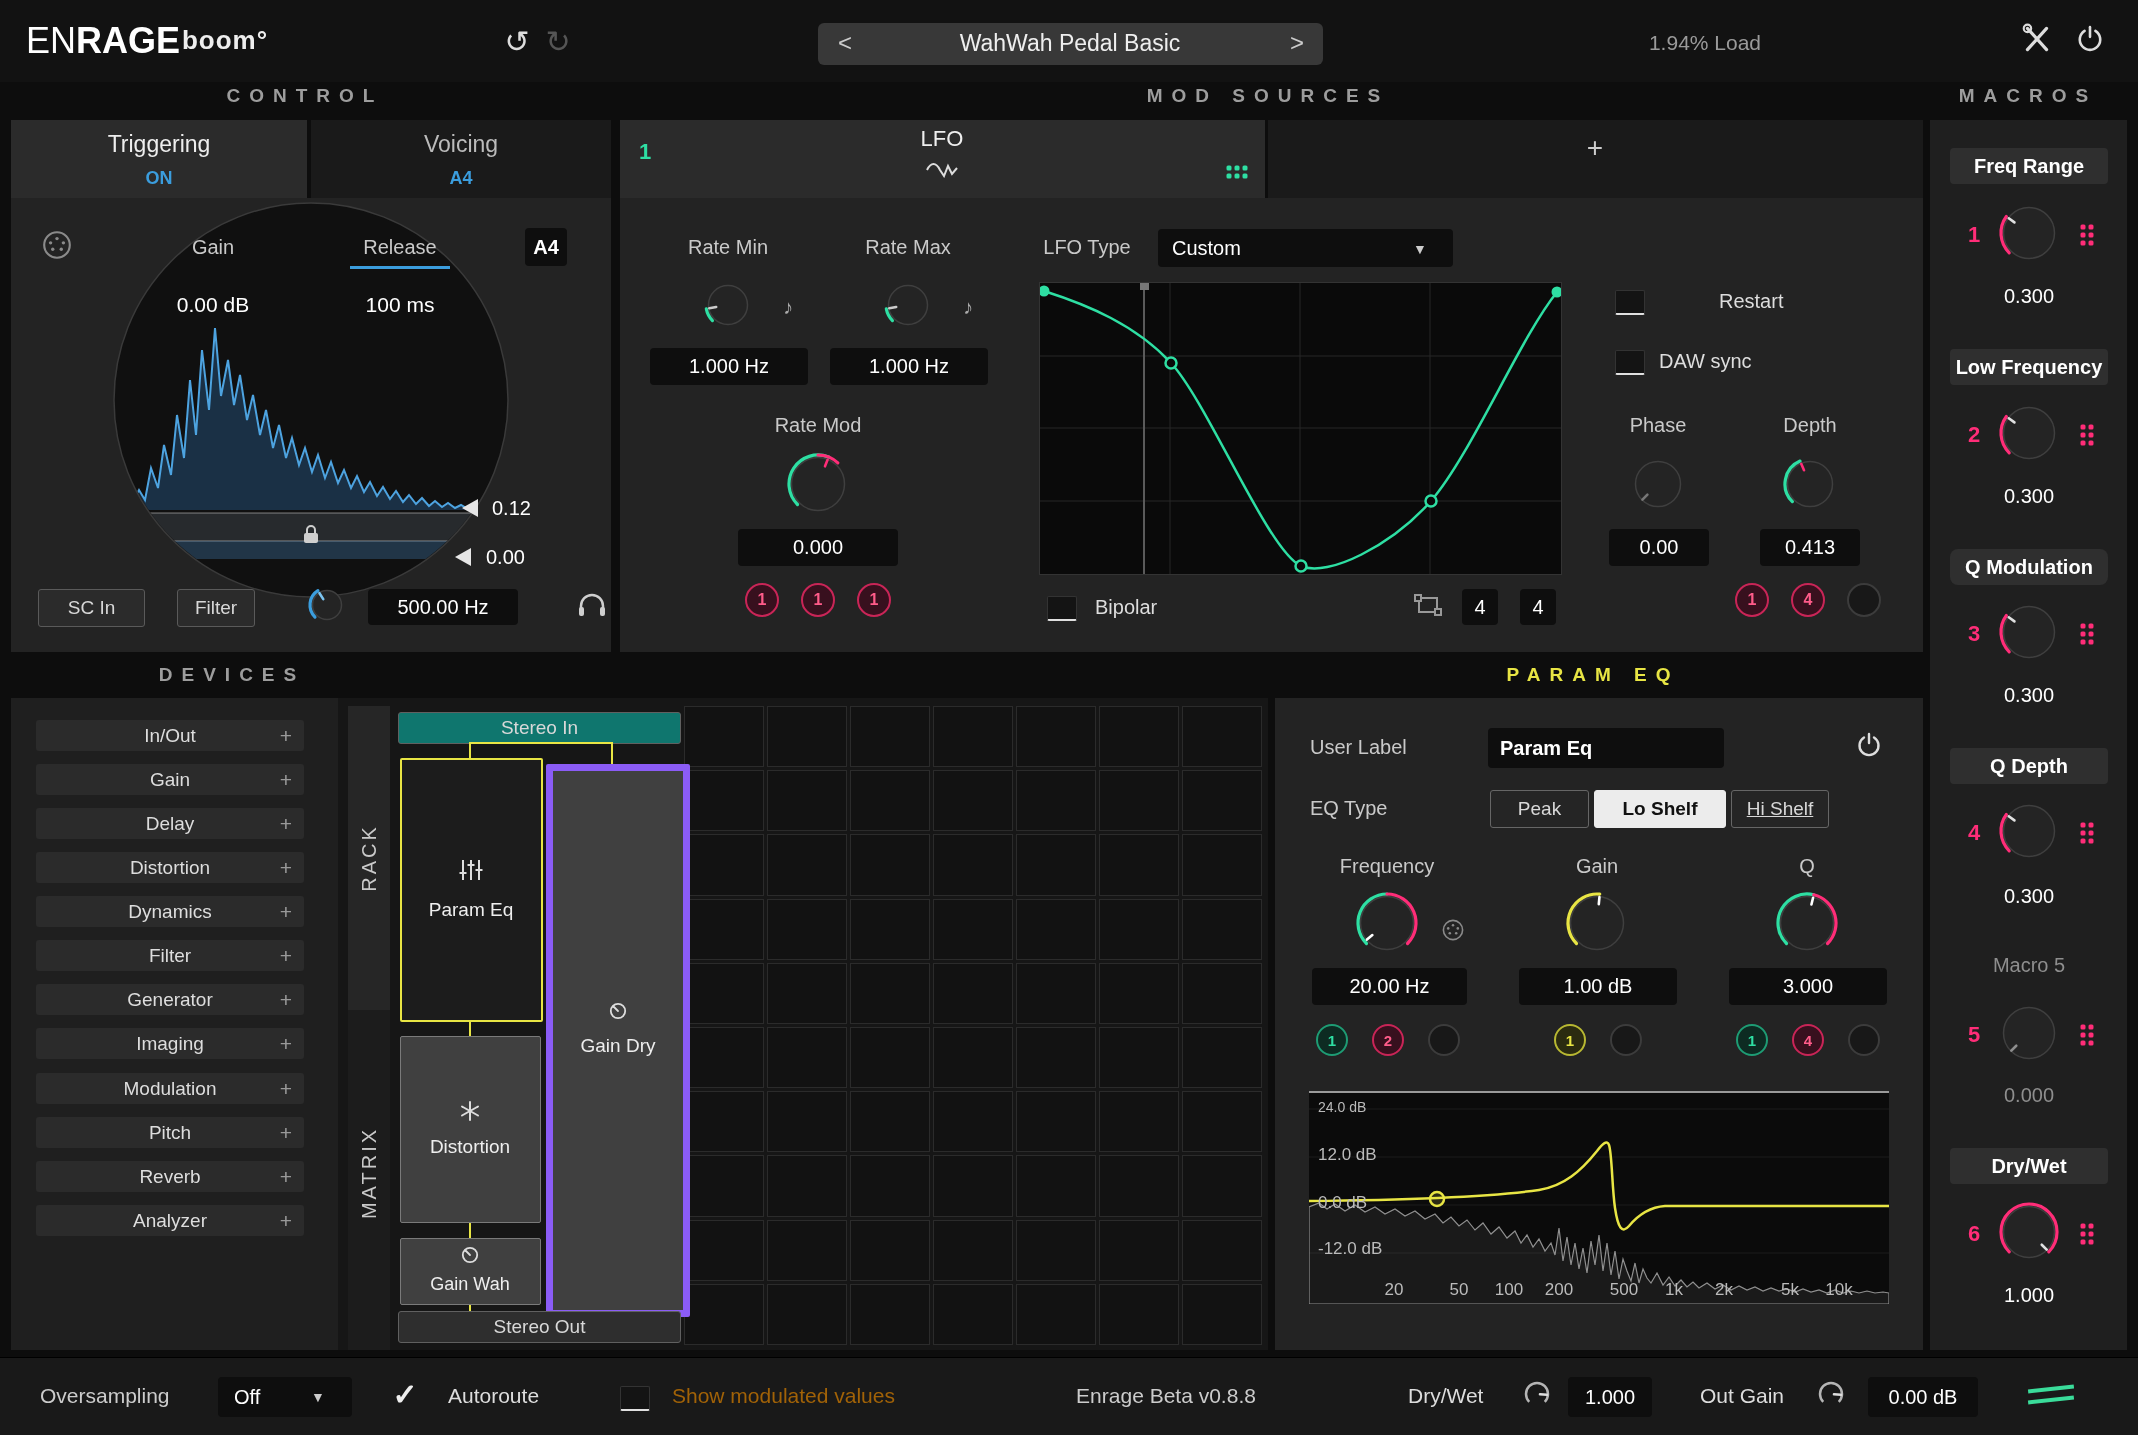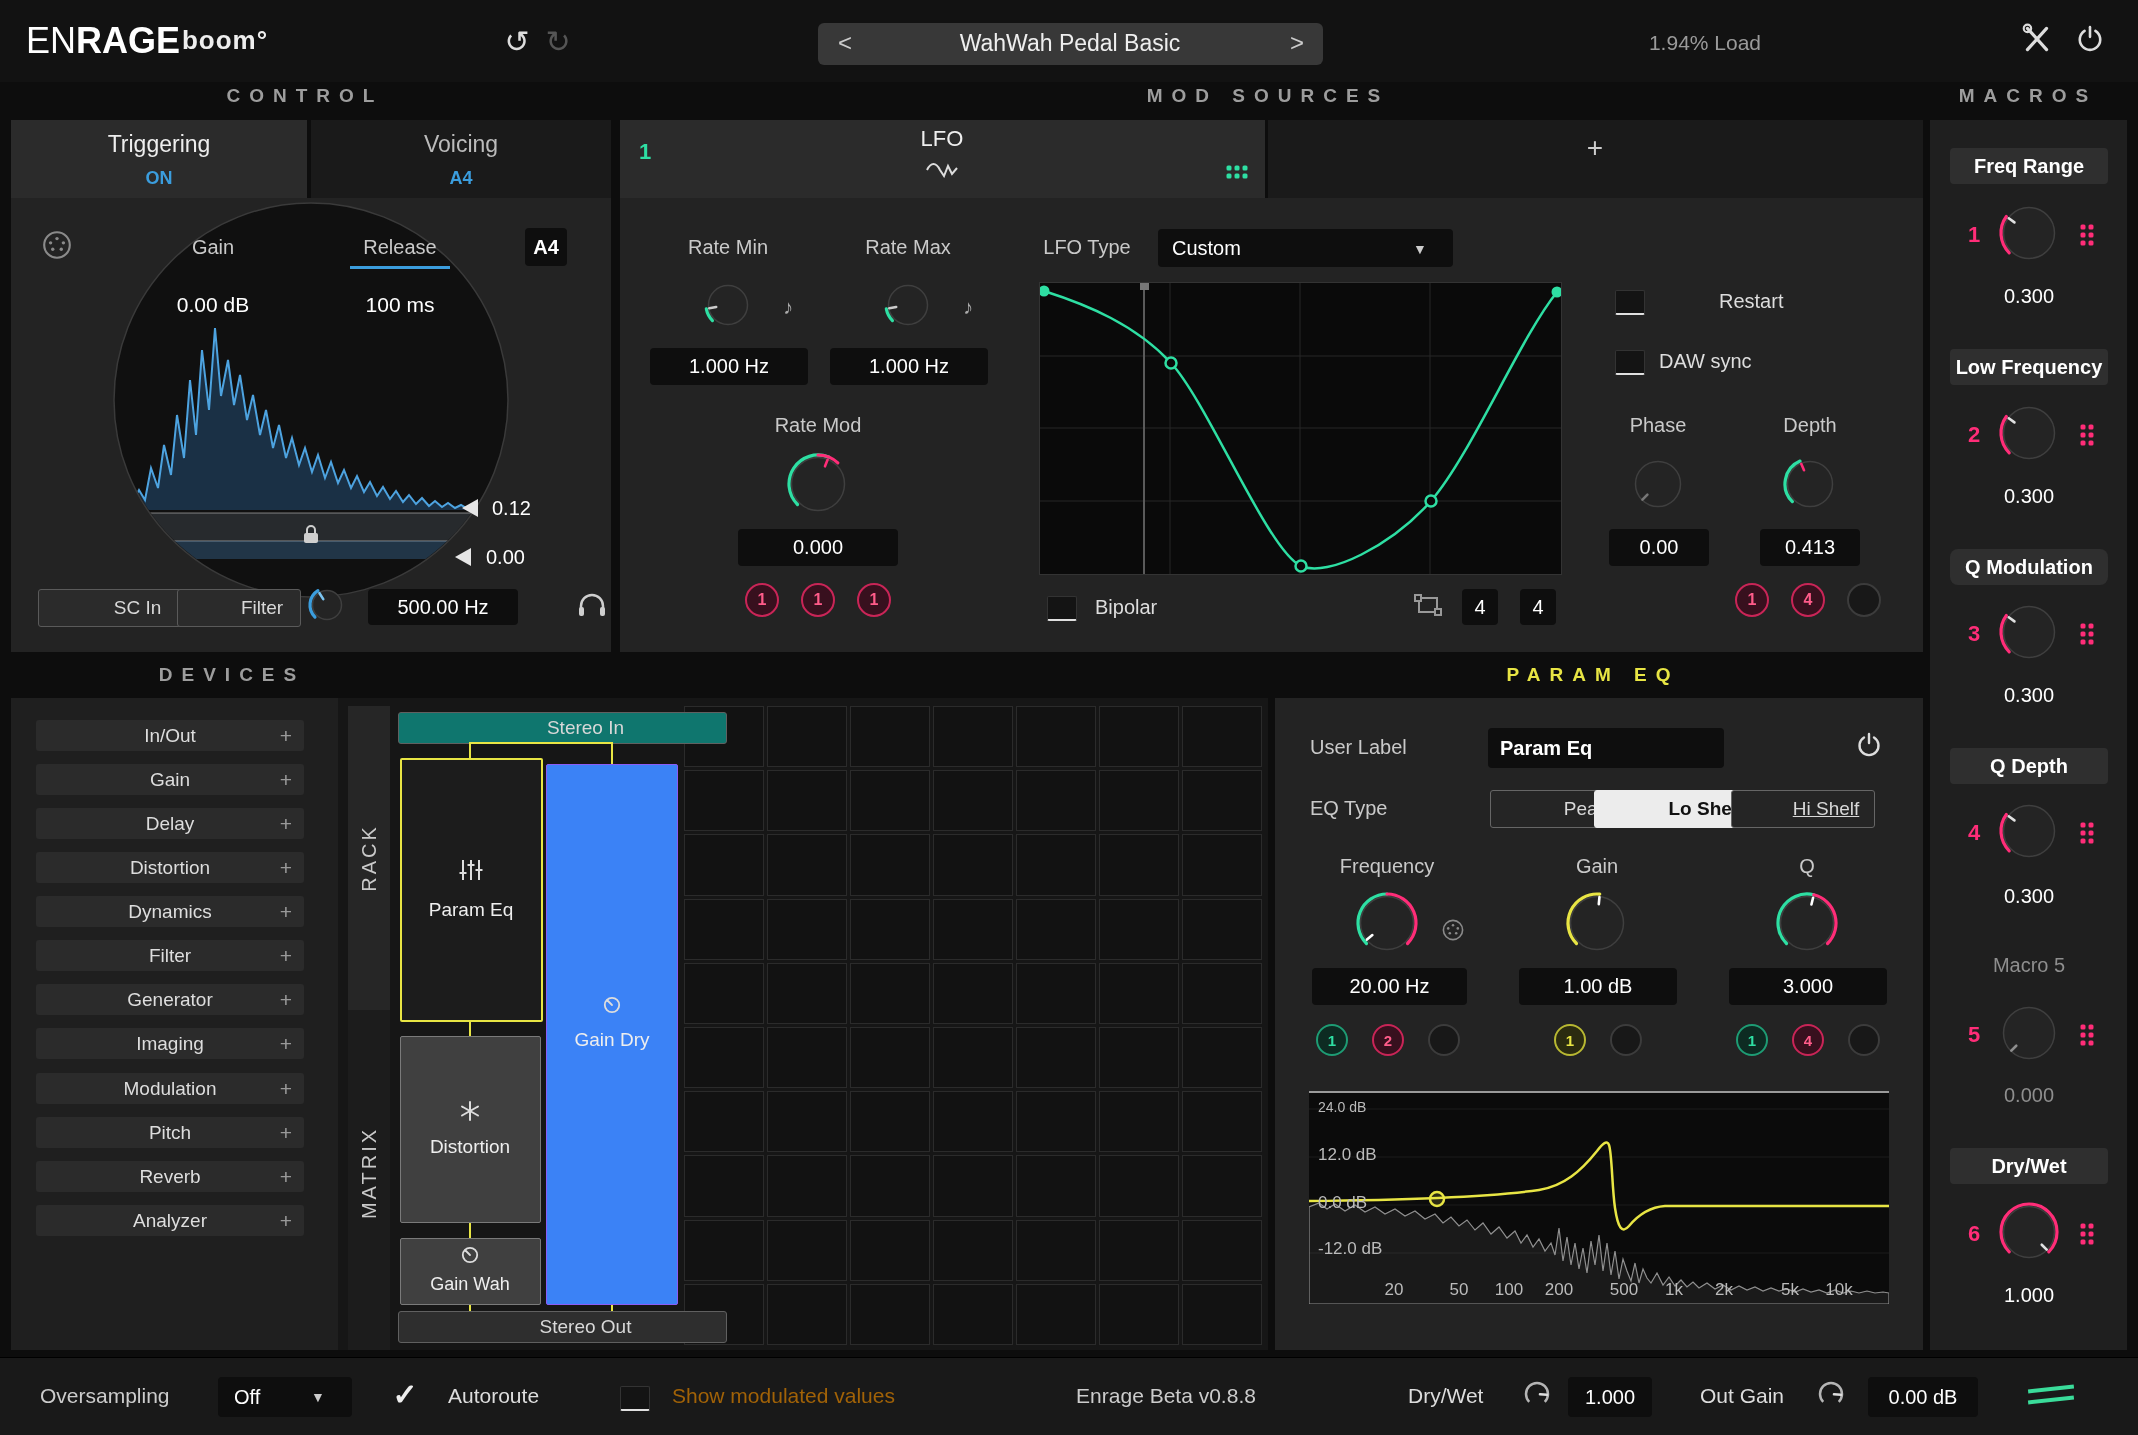--- a/index.html
+++ b/index.html
@@ -5,21 +5,21 @@
   html,body{margin:0;padding:0;background:#0d0d0d;}
   body{width:2138px;height:1435px;position:relative;overflow:hidden;
        font-family:"Liberation Sans", sans-serif;color:#ddd;}
   .a{position:absolute;}
   .ctr{position:absolute;transform:translate(-50%,-50%);white-space:nowrap;}
   .lft{position:absolute;transform:translateY(-50%);white-space:nowrap;}
   .panel{position:absolute;background:#232323;}
   .vbox{position:absolute;background:#0e0e0e;border-radius:4px;color:#fff;
         display:flex;align-items:center;justify-content:center;font-size:20px;}
   .btn{position:absolute;background:#2b2b2b;border:1px solid #5a5a5a;border-radius:3px;
-       color:#d8d8d8;display:flex;align-items:center;justify-content:center;font-size:19px;padding-left:46px;}
+       color:#d8d8d8;display:flex;align-items:center;justify-content:center;font-size:19px;}
   .seclabel{color:#9d9d9d;font-size:19px;font-weight:bold;letter-spacing:9px;}
   .t20{font-size:20px;color:#c9c9c9;}
   .tw{color:#fff;}
   .b{font-weight:bold;}
   .blue{color:#3b9ddd;}
   .green{color:#2edfa3;}
   .pink{color:#ff2d78;}
   .yellow{color:#e8e544;}
   .gray{color:#8e8e8e;}
   .knob{display:block;}
@@ -571,21 +571,21 @@
 </div>
 <div class="a" style="left:400px;top:1238px;width:139px;height:65px;background:#404040;border:1px solid #7a7a7a;border-radius:2px;">
   <div class="ctr" style="left:69px;top:18px;">
     <svg width="18" height="18" viewBox="0 0 20 20">
         <circle cx="10" cy="10" r="8" fill="none" stroke="#ddd" stroke-width="2"></circle>
         <line x1="10" y1="10" x2="5" y2="5" stroke="#ddd" stroke-width="2" stroke-linecap="round"></line>
       </svg>
   </div>
   <div class="ctr" style="left:69px;top:45px;font-size:18px;color:#eee;">Gain Wah</div>
 </div>
-<div class="a" style="left:546px;top:764px;width:130px;height:539px;background:#3b82f6;border:1px solid #8b5cf6;border-radius:2px;">
+<div class="a" style="left:546px;top:764px;width:130px;height:539px;background:#404040;border:7px solid #8b5cf6;border-radius:2px;">
   <div class="ctr" style="left:65px;top:242px;">
     <svg width="18" height="18" viewBox="0 0 20 20">
         <circle cx="10" cy="10" r="8" fill="none" stroke="#ddd" stroke-width="2"></circle>
         <line x1="10" y1="10" x2="5" y2="5" stroke="#ddd" stroke-width="2" stroke-linecap="round"></line>
       </svg>
   </div>
   <div class="ctr" style="left:65px;top:275px;font-size:19px;color:#eee;">Gain Dry</div>
 </div>
 <div class="btn" style="left:398px;top:1311px;width:281px;height:30px;background:#2e2e2e;border-color:#606060;">
     <span>Stereo Out</span>

